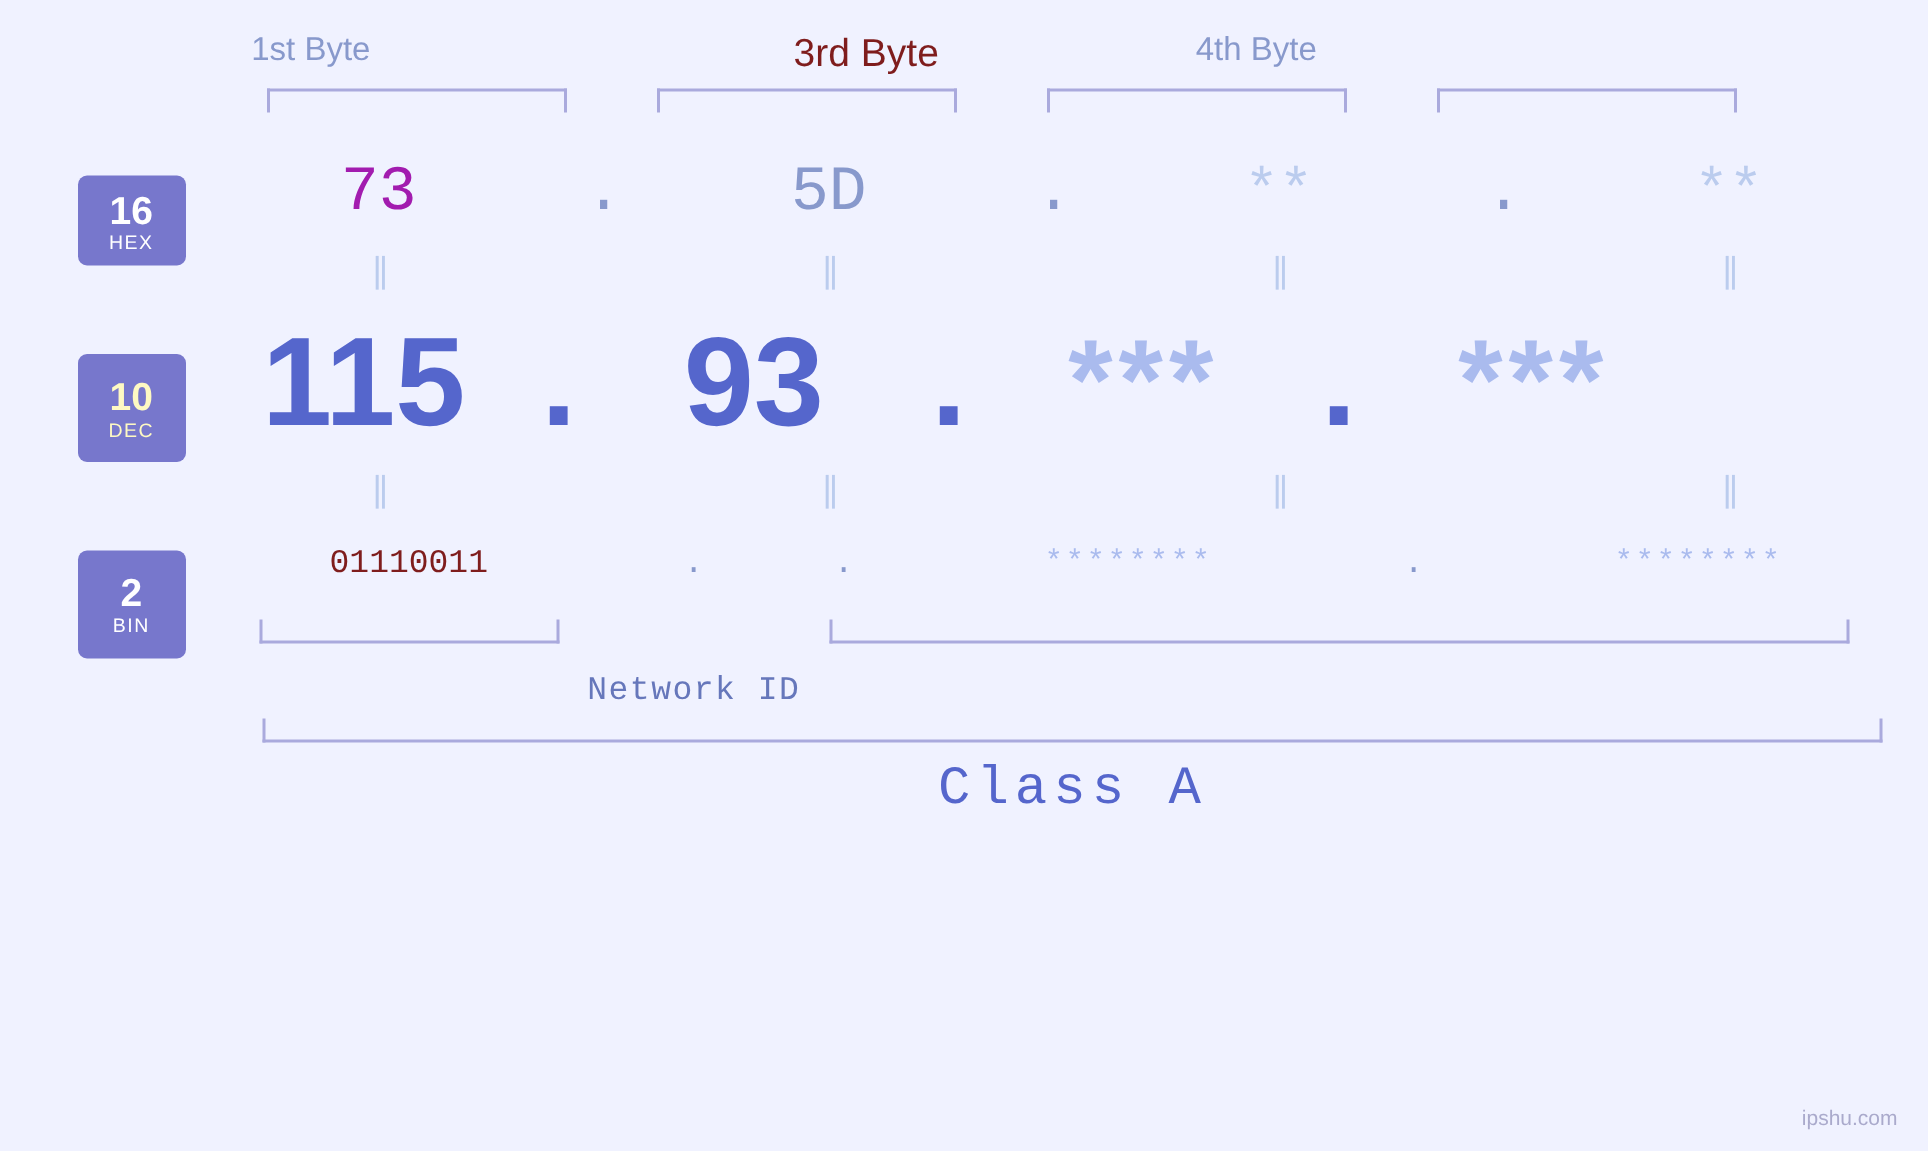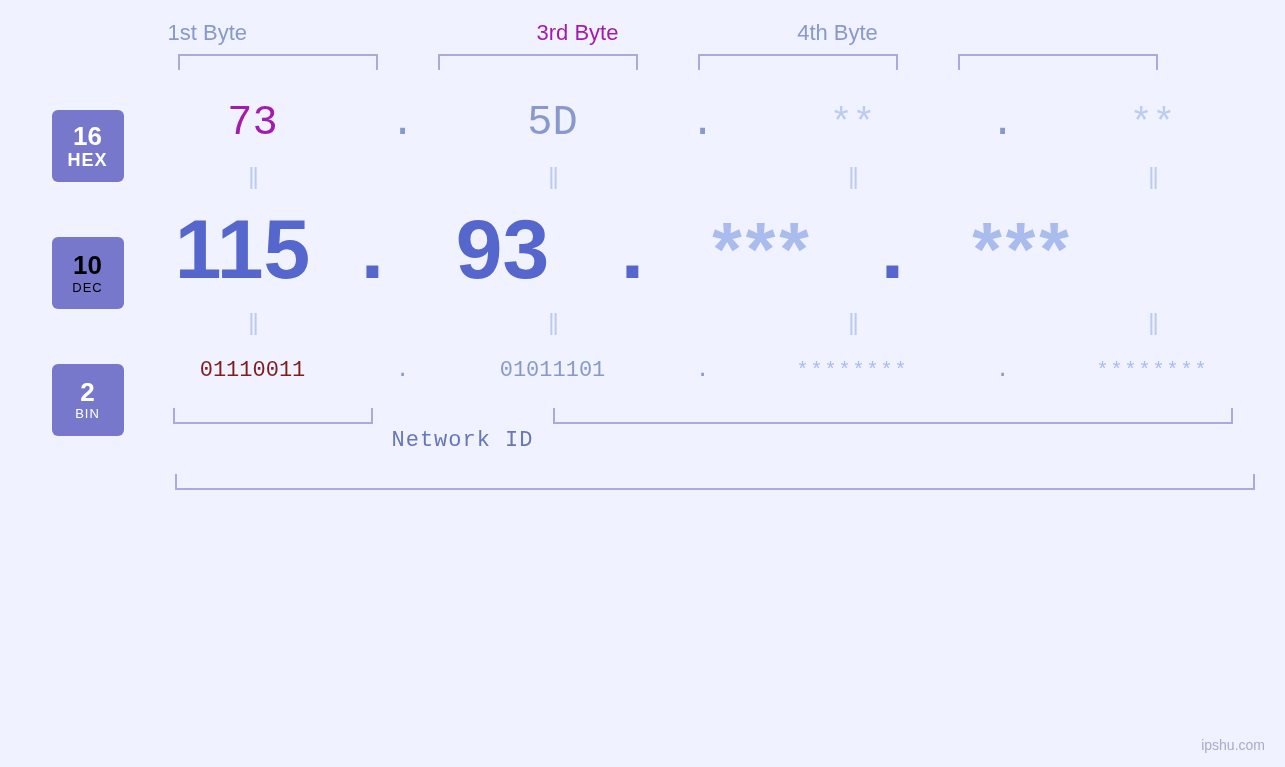--- a/index.html
+++ b/index.html
@@ -25,43 +25,43 @@
   </style>
 </head>
 <body>
 
 <div class="main-container">
 
   <div style="display:flex; width:1240px; padding-left:145px; margin-bottom:8px;">
     <div style="width:220px; text-align:left; color:#8899cc; font-size:22px; font-family:Arial,sans-serif;">1st Byte</div>
     <div style="width:40px;"></div>
     <div style="width:40px;"></div>
-    <div style="width:220px; text-align:center; color:#a21caf; font-size:22px; font-family:Arial,sans-serif;">3rd Byte</div>
+    <div style="width:220px; text-align:center; color:#7f1d1d; font-size:26px; font-family:Arial,sans-serif;">3rd Byte</div>
     <div style="width:40px;"></div>
     <div style="width:220px; text-align:center; color:#8899cc; font-size:22px; font-family:Arial,sans-serif;">4th Byte</div>
   </div>
 
   <div style="display:flex; width:1240px; padding-left:145px; margin-bottom:18px;">
     <div style="width:200px; height:16px; border-top:2px solid #aaaadd; border-left:2px solid #aaaadd; border-right:2px solid #aaaadd; margin:0 10px;"></div>
     <div style="width:40px;"></div>
     <div style="width:200px; height:16px; border-top:2px solid #aaaadd; border-left:2px solid #aaaadd; border-right:2px solid #aaaadd; margin:0 10px;"></div>
     <div style="width:40px;"></div>
     <div style="width:200px; height:16px; border-top:2px solid #aaaadd; border-left:2px solid #aaaadd; border-right:2px solid #aaaadd; margin:0 10px;"></div>
     <div style="width:40px;"></div>
     <div style="width:200px; height:16px; border-top:2px solid #aaaadd; border-left:2px solid #aaaadd; border-right:2px solid #aaaadd; margin:0 10px;"></div>
   </div>
 
   <div style="display:flex; width:1260px; align-items:stretch;">
 
     <div style="display:flex; flex-direction:column; justify-content:space-around; width:120px; align-items:center; padding: 0 0 20px 30px; gap:30px; margin-top:10px;">
-      <div style="background:#7777cc; color:white; width:72px; height:72px; border-radius:6px; display:flex; flex-direction:column; align-items:center; justify-content:center;">
+      <div style="background:#7777cc; color:white; width:72px; height:60px; border-radius:6px; display:flex; flex-direction:column; align-items:center; justify-content:center;">
         <span style="font-size:26px; font-weight:bold; font-family:Arial,sans-serif; line-height:1.1;">16</span>
-        <span style="font-size:18px; font-family:Arial,sans-serif; letter-spacing:1px;font-weight:bold;">HEX</span>
+        <span style="font-size:13px; font-family:Arial,sans-serif; letter-spacing:1px;">HEX</span>
       </div>
-      <div style="background:#7777cc; color:#000000; width:72px; height:72px; border-radius:6px; display:flex; flex-direction:column; align-items:center; justify-content:center;">
+      <div style="background:#7777cc; color:#fef9c3; width:72px; height:72px; border-radius:6px; display:flex; flex-direction:column; align-items:center; justify-content:center;">
         <span style="font-size:26px; font-weight:bold; font-family:Arial,sans-serif; line-height:1.1;">10</span>
         <span style="font-size:13px; font-family:Arial,sans-serif; letter-spacing:1px;">DEC</span>
       </div>
       <div style="background:#7777cc; color:white; width:72px; height:72px; border-radius:6px; display:flex; flex-direction:column; align-items:center; justify-content:center;">
         <span style="font-size:26px; font-weight:bold; font-family:Arial,sans-serif; line-height:1.1;">2</span>
         <span style="font-size:13px; font-family:Arial,sans-serif; letter-spacing:1px;">BIN</span>
       </div>
     </div>
 
     <div style="flex:1; display:flex; flex-direction:column; gap:0;">
@@ -102,40 +102,40 @@
         <div style="width:220px; text-align:center; color:#bbccee; font-size:24px; font-family:Arial,sans-serif; letter-spacing:-2px;">||</div>
         <div style="width:40px;"></div>
         <div style="width:220px; text-align:center; color:#bbccee; font-size:24px; font-family:Arial,sans-serif; letter-spacing:-2px;">||</div>
         <div style="width:40px;"></div>
         <div style="width:220px; text-align:center; color:#bbccee; font-size:24px; font-family:Arial,sans-serif; letter-spacing:-2px;">||</div>
       </div>
 
       <div style="display:flex; align-items:center; justify-content:space-around; height:60px;">
         <div style="width:220px; text-align:center; color:#7f1d1d; font-size:22px; font-family:'Courier New',Courier,monospace;">01110011</div>
         <div style="width:40px; text-align:center; color:#8899cc; font-size:22px; font-family:'Courier New',Courier,monospace;">.</div>
-        <div style="width:220px; text-align:center; color:#8899cc; font-size:22px; font-family:'Courier New',Courier,monospace;">01011101</div>
         <div style="width:40px; text-align:center; color:#8899cc; font-size:22px; font-family:'Courier New',Courier,monospace;">.</div>
         <div style="width:220px; text-align:center; color:#aabbee; font-size:20px; font-family:'Courier New',Courier,monospace; letter-spacing:2px;">********</div>
         <div style="width:40px; text-align:center; color:#8899cc; font-size:22px; font-family:'Courier New',Courier,monospace;">.</div>
         <div style="width:220px; text-align:center; color:#aabbee; font-size:20px; font-family:'Courier New',Courier,monospace; letter-spacing:2px;">********</div>
       </div>
 
       <div style="display:flex; align-items:flex-end; justify-content:space-around; height:20px; margin-top:4px;">
         <div style="width:200px; height:16px; border-bottom:2px solid #aaaadd; border-left:2px solid #aaaadd; border-right:2px solid #aaaadd; margin:0 10px;"></div>
         <div style="width:40px;"></div>
 
         <div style="width:680px; height:16px; border-bottom:2px solid #aaaadd; border-left:2px solid #aaaadd; border-right:2px solid #aaaadd; margin:0 10px;"></div>
       </div>
 
-      <div style="display:flex; align-items:flex-start; justify-content:space-around; height:40px; margin-top:4px;">
+      <div style="display:flex; align-items:flex-end; justify-content:space-around; height:40px; margin-top:4px;">
         <div style="width:220px; text-align:center; color:#6677bb; font-size:22px; font-family:'Courier New',Courier,monospace; letter-spacing:1px;">Network ID</div>
         <div style="width:40px;"></div>
       </div>
 
     </div>
   </div>
 
   <div style="width:1080px; margin-left:145px; height:16px; border-bottom:2px solid #aaaadd; border-left:2px solid #aaaadd; border-right:2px solid #aaaadd; margin-top:6px;"></div>
 
+  <div style="width:1080px; margin-left:145px; text-align:center; margin-top:10px; color:#5566cc; font-size:36px; font-family:'Courier New',Courier,monospace; letter-spacing:4px;">Class A</div>
 
   <div style="position:absolute; bottom:14px; right:20px; color:#aaaacc; font-size:14px; font-family:Arial,sans-serif;">ipshu.com</div>
 
 </div>
 
 </body></html>

